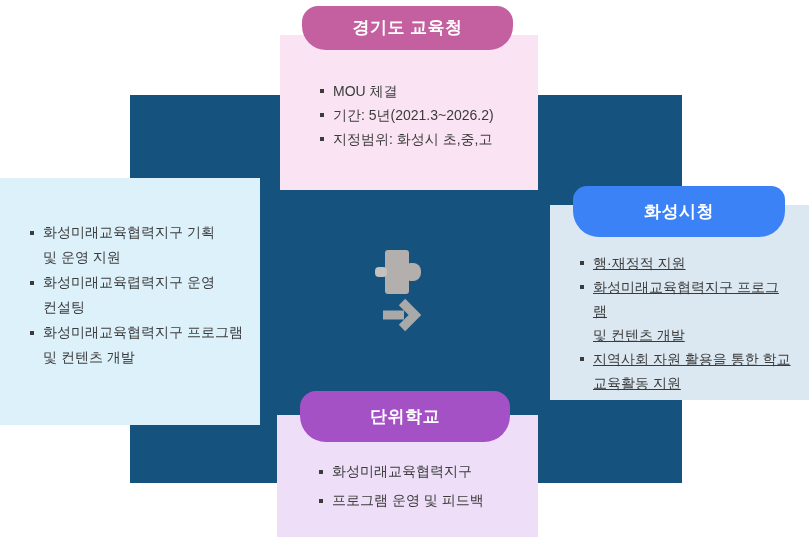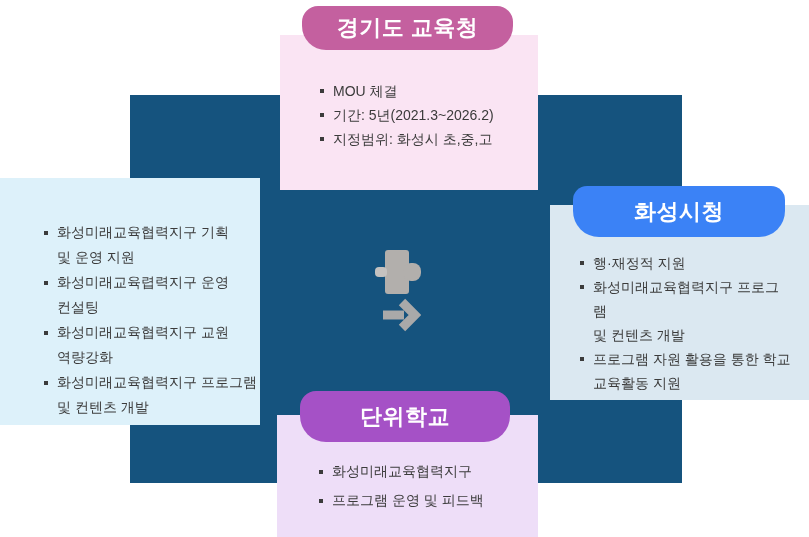--- a/index.html
+++ b/index.html
@@ -8,36 +8,36 @@
     font-family:"Liberation Sans", sans-serif;color:#3b3b3b;
   }
   .dark-panel{position:absolute;left:130px;top:95px;width:552px;height:388px;background:#15537E;}
   .content-box{position:absolute;}
   .content-box ul{list-style:none;margin:0;padding:0;font-size:14px;font-weight:500;}
   .content-box li{position:relative;padding-left:13px;}
   .content-box li::before{
     content:"";position:absolute;left:0;width:4px;height:4px;background:#3b3b3b;
   }
   .hdr{
-    position:absolute;color:#ffffff;font-weight:bold;font-size:22px;text-align:center;
+    position:absolute;color:#ffffff;font-weight:bold;font-size:17px;text-align:center;
     letter-spacing:0.5px;
   }
   
   .box-top{left:280px;top:35px;width:258px;height:155px;background:#FAE4F3;}
   .box-top ul{padding:44px 0 0 40px;line-height:24px;}
   .box-top li::before{top:10px;}
   .hdr-top{left:302px;top:6px;width:211px;height:44px;line-height:44px;background:#C4609F;border-radius:16px 16px 24px 24px;}
   
   .box-left{left:0;top:178px;width:260px;height:247px;background:#DDF1FA;}
-  .box-left ul{padding:42px 0 0 8px;line-height:25px;margin-left:36px;}
+  .box-left ul{padding:42px 0 0 30px;line-height:25px;}
   .box-left li::before{top:11px;}
   .hdr-left{left:25px;top:153px;width:212px;height:52px;line-height:52px;background:#3E88C9;border-radius:16px 16px 26px 26px;}
   
   .box-right{left:550px;top:205px;width:259px;height:195px;background:#DBE8F1;}
-  .box-right ul{padding:46px 17px 0 30px;line-height:24px;}
+  .box-right ul{padding:46px 17px 0 30px;line-height:24px;text-decoration:underline;}
   .box-right li::before{top:10px;}
   .hdr-right{left:573px;top:186px;width:212px;height:51px;line-height:51px;background:#3b82f6;border-radius:14px 14px 26px 26px;}
   
   .box-bottom{left:277px;top:415px;width:261px;height:122px;background:#EEDEF8;}
   .box-bottom ul{padding:42px 4px 0 42px;line-height:29px;}
   .box-bottom li::before{top:13px;}
   .hdr-bottom{left:300px;top:391px;width:210px;height:51px;line-height:51px;background:#A551C6;border-radius:16px 16px 26px 26px;}
   
   .icon-puzzle{position:absolute;left:375px;top:250px;}
   .icon-arrow{position:absolute;left:381px;top:297px;}
@@ -68,41 +68,37 @@
     <ul>
       <li>
         <span>화성미래교육협력지구 기획</span>
         <div>및 운영 지원</div>
       </li>
       <li>
         <span>화성미래교육렵력지구 운영</span>
         <div>컨설팅</div>
       </li>
       <li>
-        <span>화성미래교육협력지구 교원</span>
-        <div>역량강화</div>
-      </li>
-      <li>
         <span>화성미래교육협력지구 프로그램</span>
         <div>및 컨텐츠 개발</div>
       </li>
     </ul>
   </div>
 
   <div class="content-box box-right">
     <ul>
       <li>
         <span>행·재정적 지원</span>
       </li>
       <li>
         <span>화성미래교육협력지구 프로그램</span>
         <div>및 컨텐츠 개발</div>
       </li>
       <li>
-        <span>프로그램 자원 활용을 통한 학교</span>
+        <span>지역사회 자원 활용을 통한 학교</span>
         <div>교육활동 지원</div>
       </li>
     </ul>
   </div>
   <div class="hdr hdr-right">화성시청</div>
 
   <div class="content-box box-bottom">
     <ul>
       <li>
         <span>화성미래교육협력지구</span>

